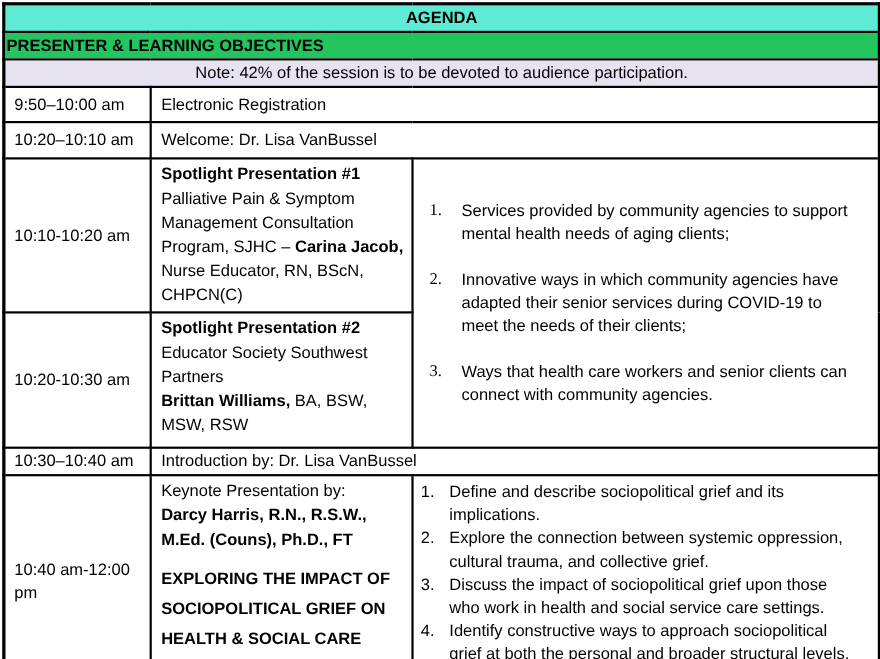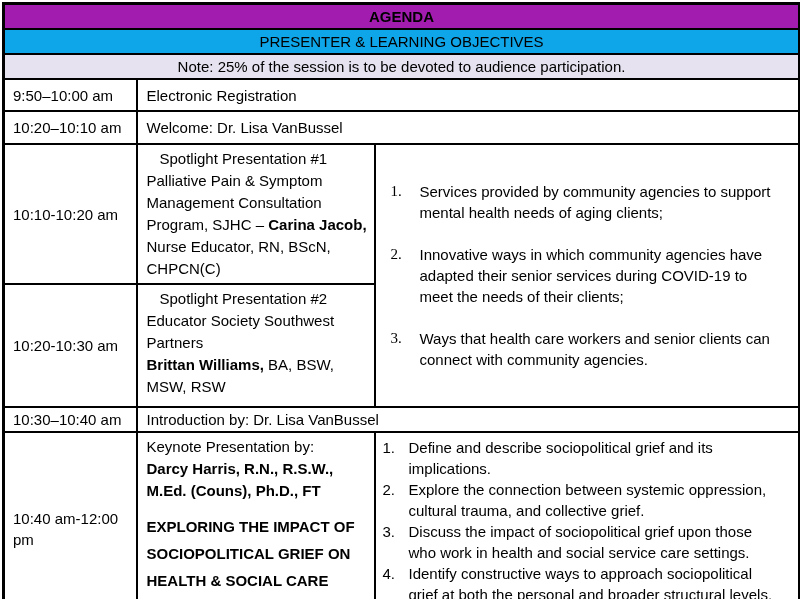--- a/index.html
+++ b/index.html
@@ -26,29 +26,28 @@
   td {
     border: 2px solid #000000;
     font-size: 15px;
     line-height: 21px;
     vertical-align: middle;
     overflow: hidden;
     box-sizing: border-box;
   }
   
   tr.hdr1 td {
-    background: #a21caf;
+    background: #5eead4;
     text-align: center;
     font-weight: bold;
     font-size: 15px;
   }
   tr.hdr2 td {
-    background: #0ea5e9;
-    text-align: center;
-    font-weight: normal;
+    background: #22c55e;
+    font-weight: bold;
     font-size: 15px;
   }
   tr.hdr3 td {
     background: #e6e2ef;
     text-align: center;
     font-weight: normal;
     font-size: 15px;
   }
   
   td.time {
@@ -60,21 +59,21 @@
   td.event {
     padding-left: 9px;
     vertical-align: middle;
   }
   
   td.desc {
     vertical-align: top;
     padding: 3px 6px 3px 9px;
     line-height: 22px;
   }
-  td.desc .heading { font-weight: normal; margin-left: 13px; }
+  td.desc .heading { font-weight: bold; }
   td.desc .bold { font-weight: bold; }
   td.desc p { margin: 0; }
   
   td.desc .talk-title {
     font-weight: bold;
     line-height: 27px;
     margin-top: 11px;
   }
   
   td.objectives {
@@ -130,21 +129,21 @@
     <tbody>
         <tr class="hdr1" style="height:24px">
       <td colspan="3">AGENDA</td>
     </tr>
 
     <tr class="hdr2" style="height:22px">
       <td colspan="3">PRESENTER &amp; LEARNING OBJECTIVES</td>
     </tr>
 
     <tr class="hdr3" style="height:20px">
-      <td colspan="3">Note: 25% of the session is to be devoted to audience participation.</td>
+      <td colspan="3">Note: 42% of the session is to be devoted to audience participation.</td>
     </tr>
 
     <tr style="height:32px">
       <td class="time">9:50–10:00 am</td>
       <td class="event" colspan="2">Electronic Registration</td>
     </tr>
 
     <tr style="height:33px">
       <td class="time">10:20–10:10 am</td>
       <td class="event" colspan="2">Welcome: Dr. Lisa VanBussel</td>

